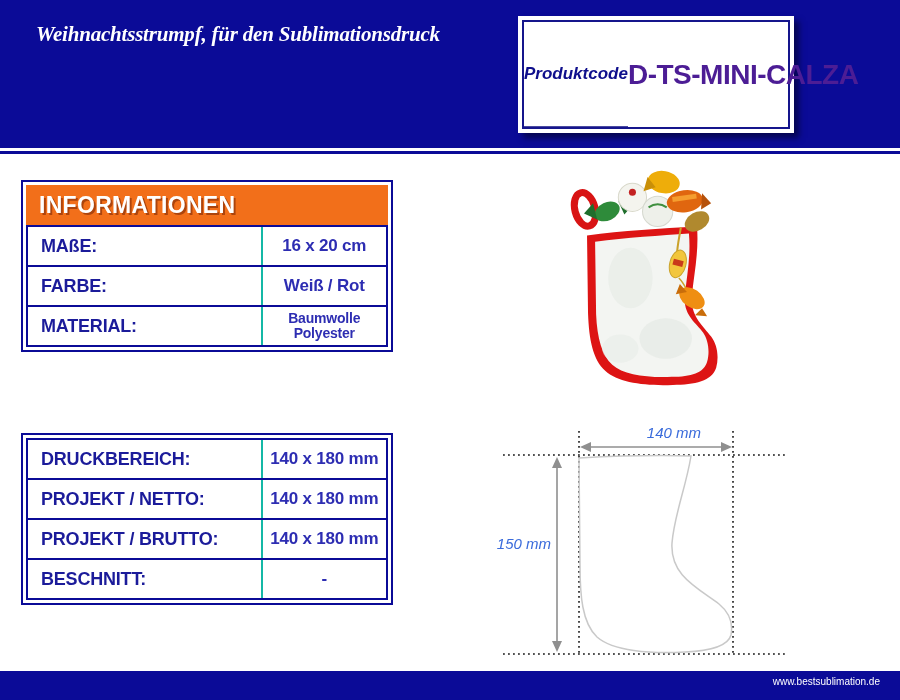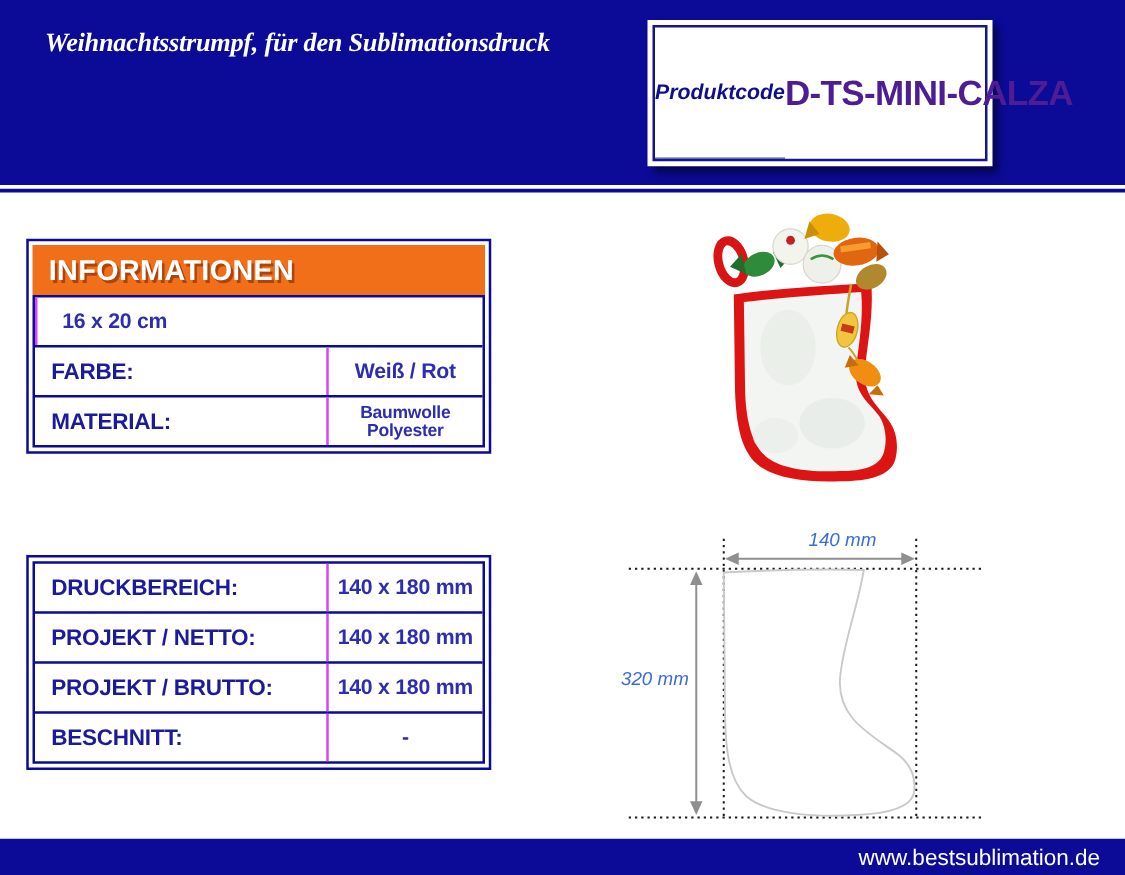--- a/index.html
+++ b/index.html
@@ -36,62 +36,62 @@
     color:#0f0f8c;font-size:17px;font-style:italic;font-weight:bold;
   }
   .code-value{
     flex:1;display:flex;align-items:center;justify-content:center;
     color:#4c1d95;font-size:28px;font-weight:bold;letter-spacing:-0.5px;
     white-space:nowrap;
   }
   
   .panel{
     position:absolute;left:21px;width:372px;box-sizing:border-box;
-    border:2px solid #0b0b97;background:#ffffff;padding:3px;margin-top:11px;
+    border:2px solid #0b0b97;background:#ffffff;padding:3px;
   }
   .panel-1{top:180px;}
   .panel-2{top:433px;}
   .panel-title{
     height:40px;box-sizing:border-box;background:#f26f1a;
     display:flex;align-items:center;padding-left:13px;
     color:#ffffff;font-size:23px;font-weight:bold;letter-spacing:0.3px;
     text-shadow:2px 2px 0 rgba(125,40,5,0.6);
   }
   .panel-body{border:2px solid #0b0b97;border-top:2px solid #0b0b97;}
   .trow{
     display:flex;align-items:stretch;min-height:38px;
   }
   .trow + .trow{border-top:2px solid #0b0b97;}
   .tlabel{
     flex:1;display:flex;align-items:center;padding-left:13px;
     color:#1b1b9a;font-size:18px;font-weight:bold;letter-spacing:-0.2px;
   }
   .tvalue{
-    flex:0 0 34.5%;border-left:2px solid #d946ef;
+    flex:0 0 34.5%;border-left:2px solid #14b8a6;
     display:flex;align-items:center;justify-content:center;text-align:center;
     color:#2d2db2;font-size:17px;font-weight:bold;letter-spacing:-0.2px;
     white-space:pre-line;line-height:1.1;
   }
   .tvalue.small{font-size:14px;}
   
   .photo-wrap{position:absolute;left:558px;top:167px;width:165px;height:224px;}
   
   .diagram{position:absolute;left:495px;top:424px;width:400px;height:240px;}
   .dim-label{
     position:absolute;color:#3a6bdb;font-style:italic;font-size:15px;
     white-space:nowrap;
   }
   .dim-width{left:126px;top:0px;width:80px;text-align:right;}
   .dim-height{left:0px;top:111px;width:56px;text-align:right;}
   
   .footer{
     position:absolute;left:0;top:671px;width:900px;height:29px;background:#0b0b97;
   }
   .footer-site{
-    position:absolute;right:20px;top:5px;color:#ffffff;font-size:18px;text-align:right;
+    position:absolute;right:20px;top:5px;color:#ffffff;font-size:10px;text-align:right;
   }
 </style>
 </head>
 <body>
 
 <div class="page">
 
   <header class="topbar">
     <h1 class="page-title">Weihnachtsstrumpf, für den Sublimationsdruck</h1>
   </header>
@@ -101,20 +101,21 @@
     <div class="code-box-inner">
       <div class="code-label">Produktcode</div>
       <div class="code-value">D-TS-MINI-CALZA</div>
     </div>
   </div>
 
   <section class="panel panel-1">
     <div class="panel-title">INFORMATIONEN</div>
     <div class="panel-body">
       <div class="trow">
+        <div class="tlabel">MAßE:</div>
         <div class="tvalue">16 x 20 cm</div>
       </div>
       <div class="trow">
         <div class="tlabel">FARBE:</div>
         <div class="tvalue">Weiß / Rot</div>
       </div>
       <div class="trow">
         <div class="tlabel">MATERIAL:</div>
         <div class="tvalue small">Baumwolle
 Polyester</div>
@@ -217,20 +218,20 @@
       <path d="M 84,34
                C 122,32 162,31 196,32
                C 191,63 179,92 177,119
                C 175,151 201,163 224,180
                C 235,189 238,200 236,211
                C 233,222 214,227 190,228
                C 155,230 118,227 102,213
                C 87,199 85,171 85,141 Z" fill="none" stroke="#c9c9c9" stroke-width="1.5"></path>
     </svg>
     <div class="dim-label dim-width">140 mm</div>
-    <div class="dim-label dim-height">320 mm</div>
+    <div class="dim-label dim-height">150 mm</div>
   </div>
 
   <footer class="footer">
     <span class="footer-site">www.bestsublimation.de</span>
   </footer>
 
 </div>
 
 </body></html>

